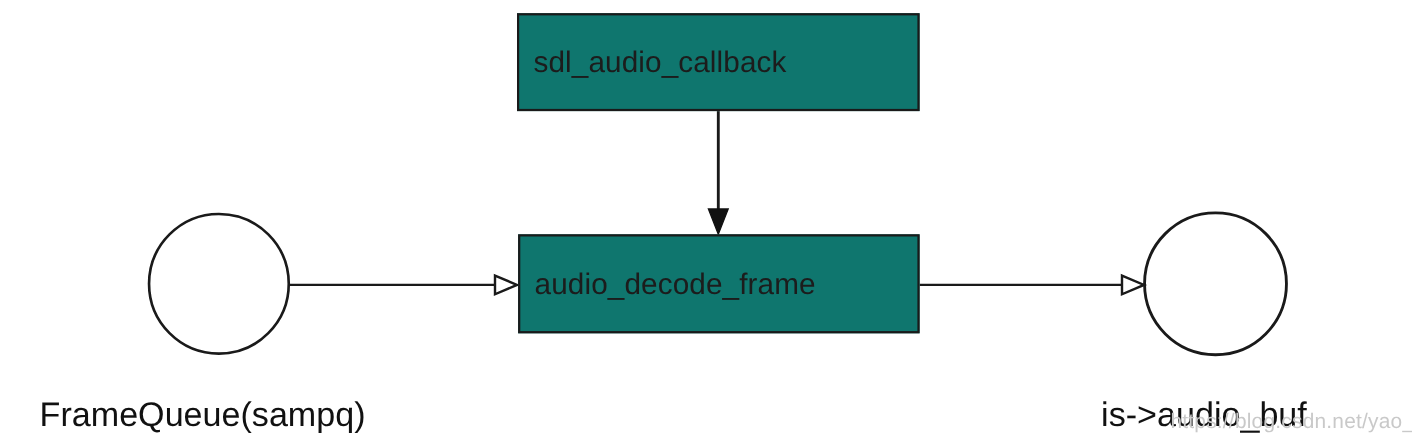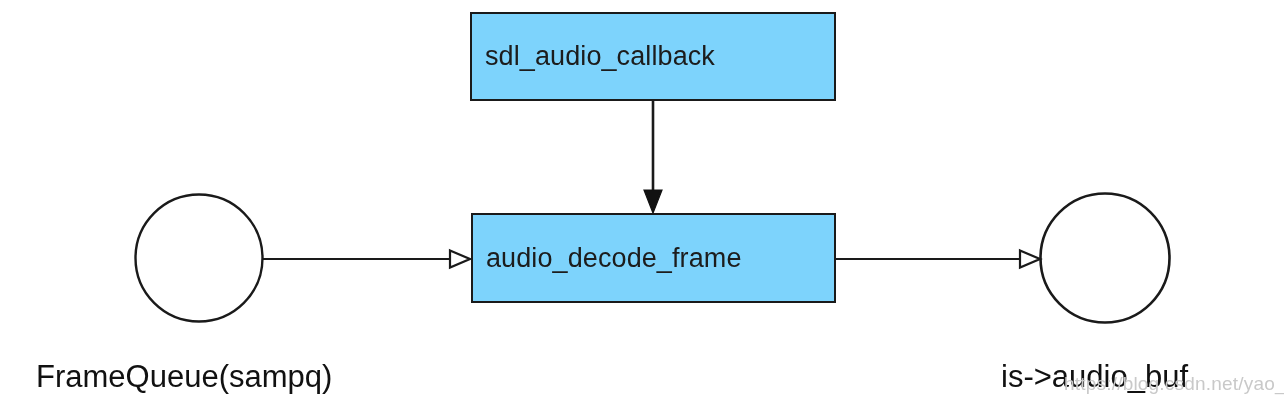--- a/index.html
+++ b/index.html
@@ -23,21 +23,21 @@
     left: 0;
     top: 0;
     width: 1284px;
     height: 405px;
     display: block;
   }
   .node-box {
     position: absolute;
     box-sizing: border-box;
     border: 2px solid #1a1a1a;
-    background: #7dd3fc;
+    background: #0f766e;
     display: flex;
     align-items: center;
   }
   .node-box-label {
     font-size: 27px;
     line-height: 1;
     color: #1c1c1c;
     letter-spacing: 0.1px;
     padding-left: 13px;
     white-space: nowrap;

